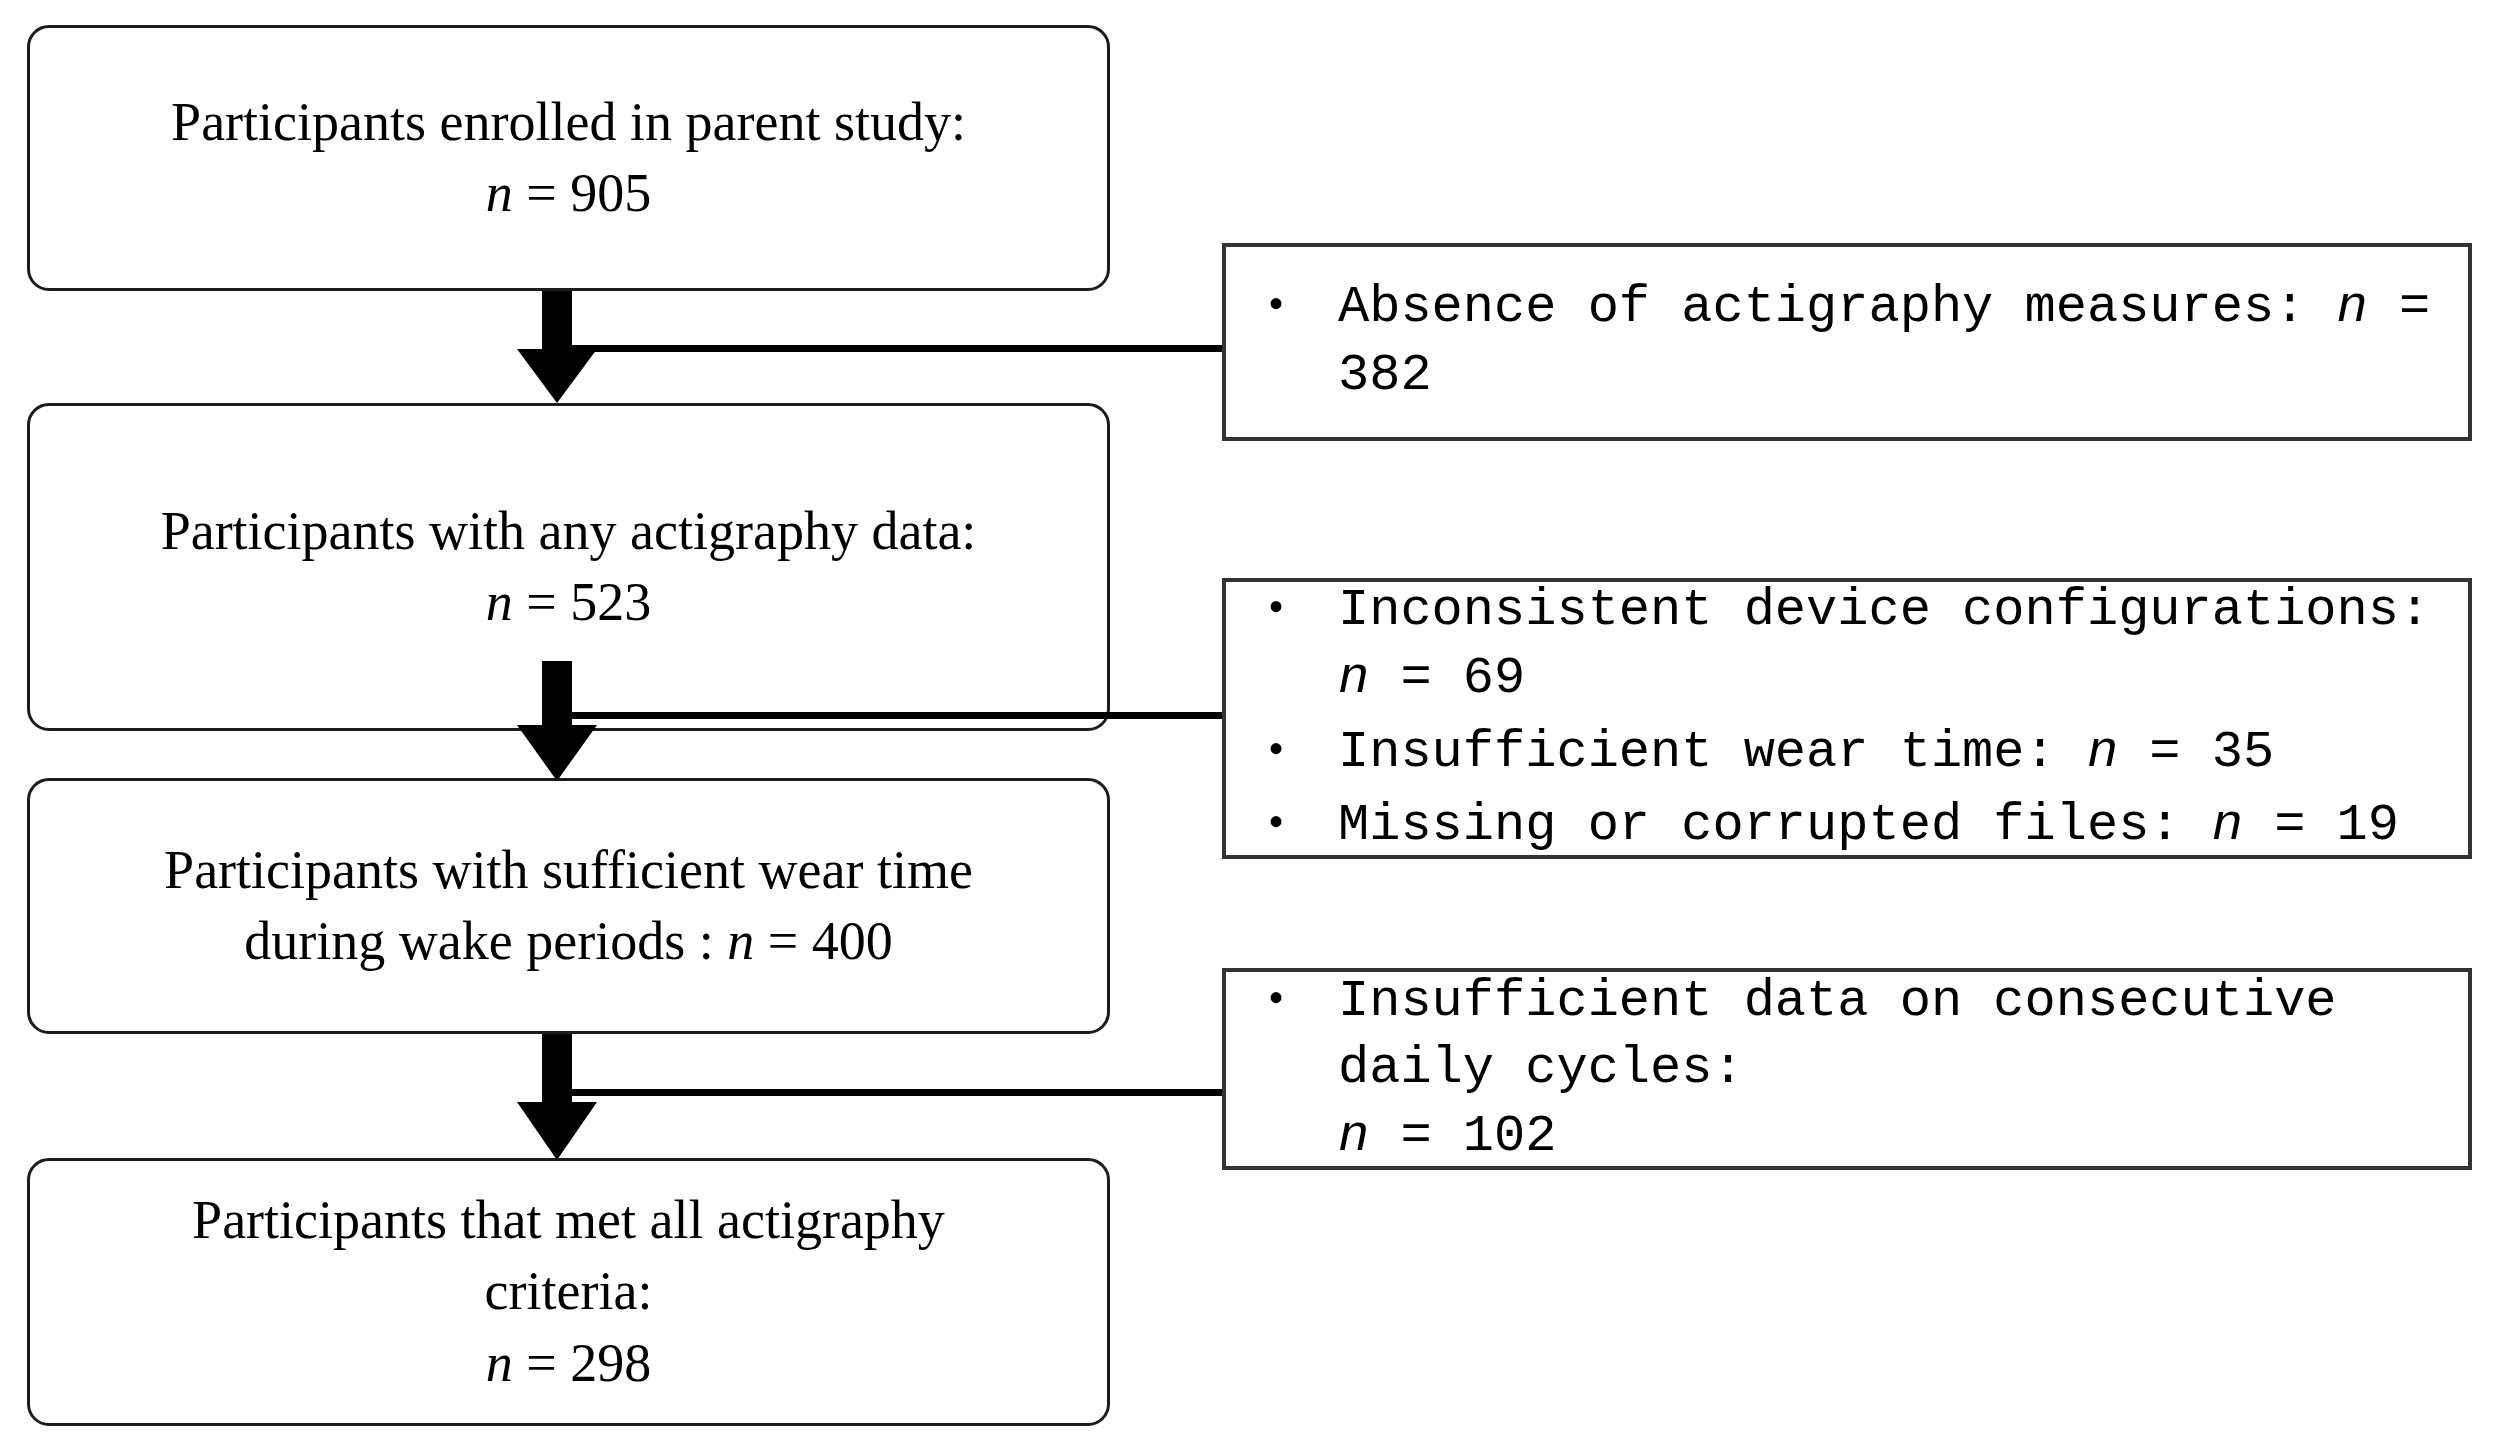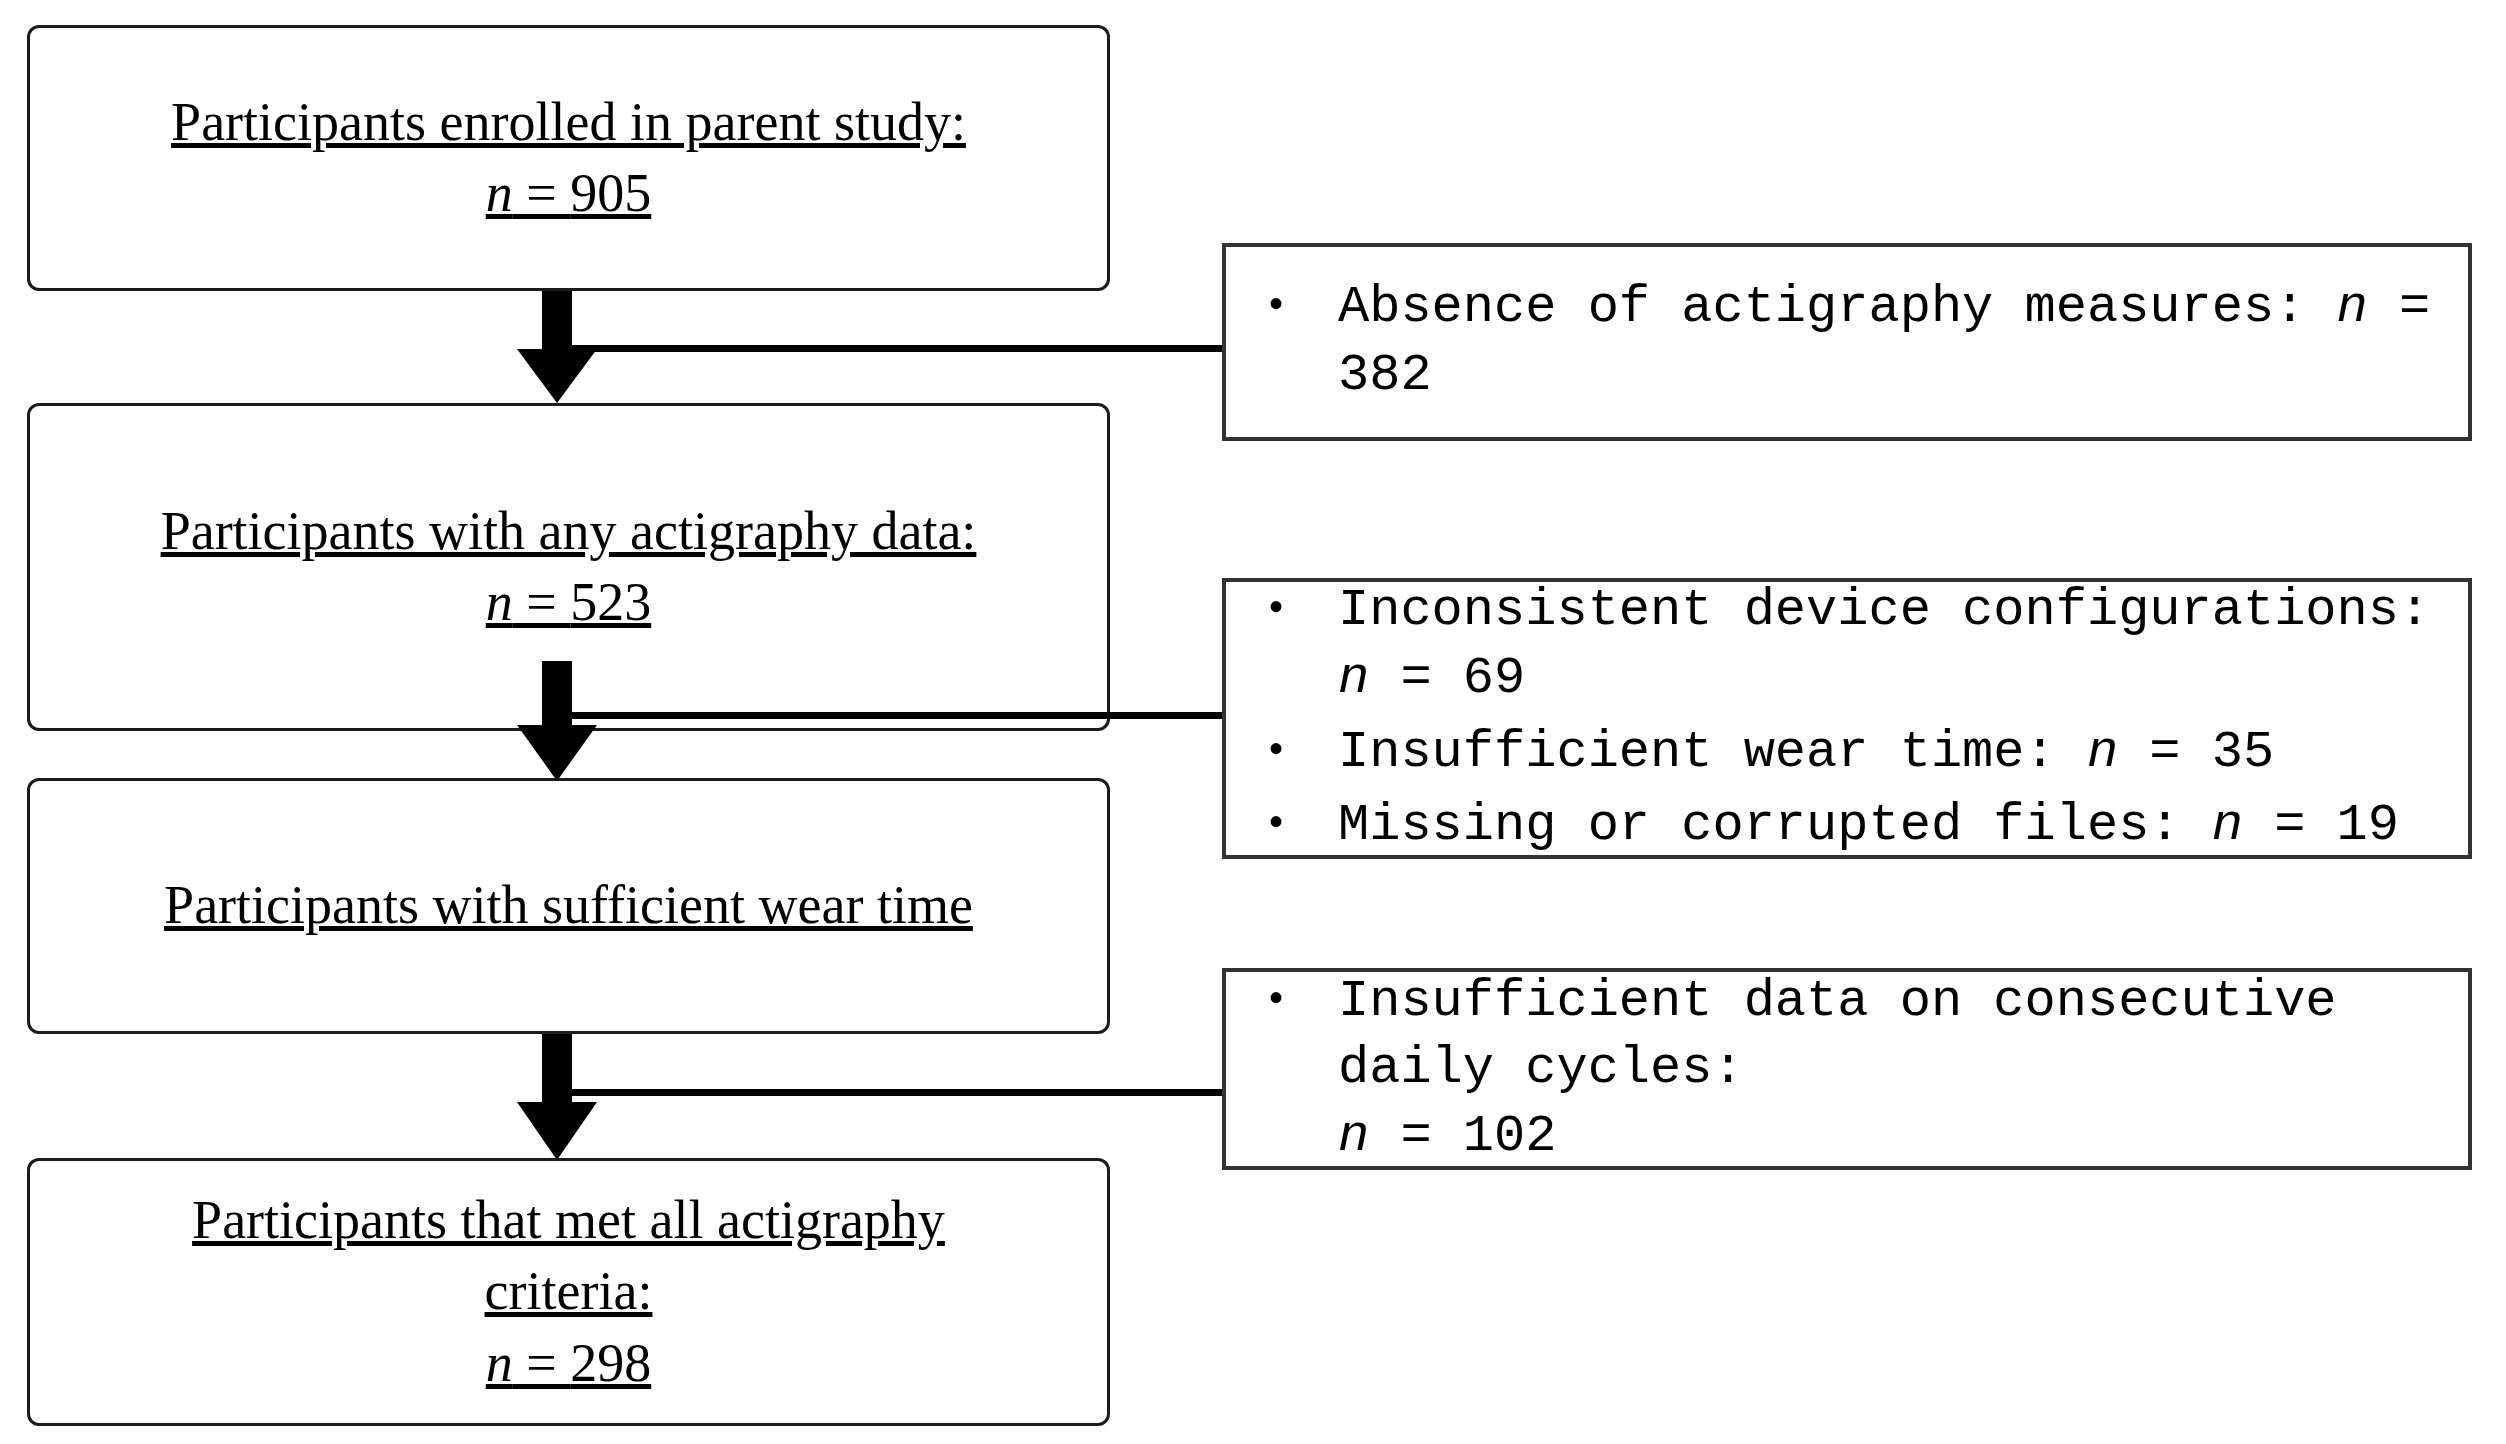--- a/index.html
+++ b/index.html
@@ -19,30 +19,29 @@
     width: 2506px;
     height: 1444px;
     background: #ffffff;
   }
 
   
   .flow-box {
     position: absolute;
     box-sizing: border-box;
     border: 3px solid #1c1c1c;
-    border-radius: 12px;
+    border-radius: 22px;
     background: #ffffff;
     display: flex;
     align-items: center;
     justify-content: center;
     text-align: center;
     line-height: 1.32;
     font-size: 54px;
     padding: 0 34px;
-    text-decoration: underline;
   }
   .flow-box .txt {
     display: block;
     width: 100%;
   }
   .flow-box .line {
     display: block;
     white-space: nowrap;
   }
 
@@ -140,20 +139,21 @@
 
   <div class="arrow" style="left:517px; top:661px; height:120px;">
     <div class="shaft" style="height:68px;"></div>
     <div class="head" style="top:64px; border-top-width:56px;"></div>
   </div>
   <div class="connector" style="left:554px; top:712px; width:672px;"></div>
 
   <div class="flow-box" style="left:27px; top:778px; width:1083px; height:256px;">
     <span class="txt">
       <span class="line">Participants with sufficient wear time</span>
+      <span class="line"><span>during wake periods : </span><span class="ital">n</span><span> = </span><span>400</span></span>
     </span>
   </div>
 
   <div class="arrow" style="left:517px; top:1034px; height:126px;">
     <div class="shaft" style="height:72px;"></div>
     <div class="head" style="top:68px; border-top-width:58px;"></div>
   </div>
   <div class="connector" style="left:554px; top:1089px; width:672px;"></div>
 
   <div class="flow-box" style="left:27px; top:1158px; width:1083px; height:268px;">

